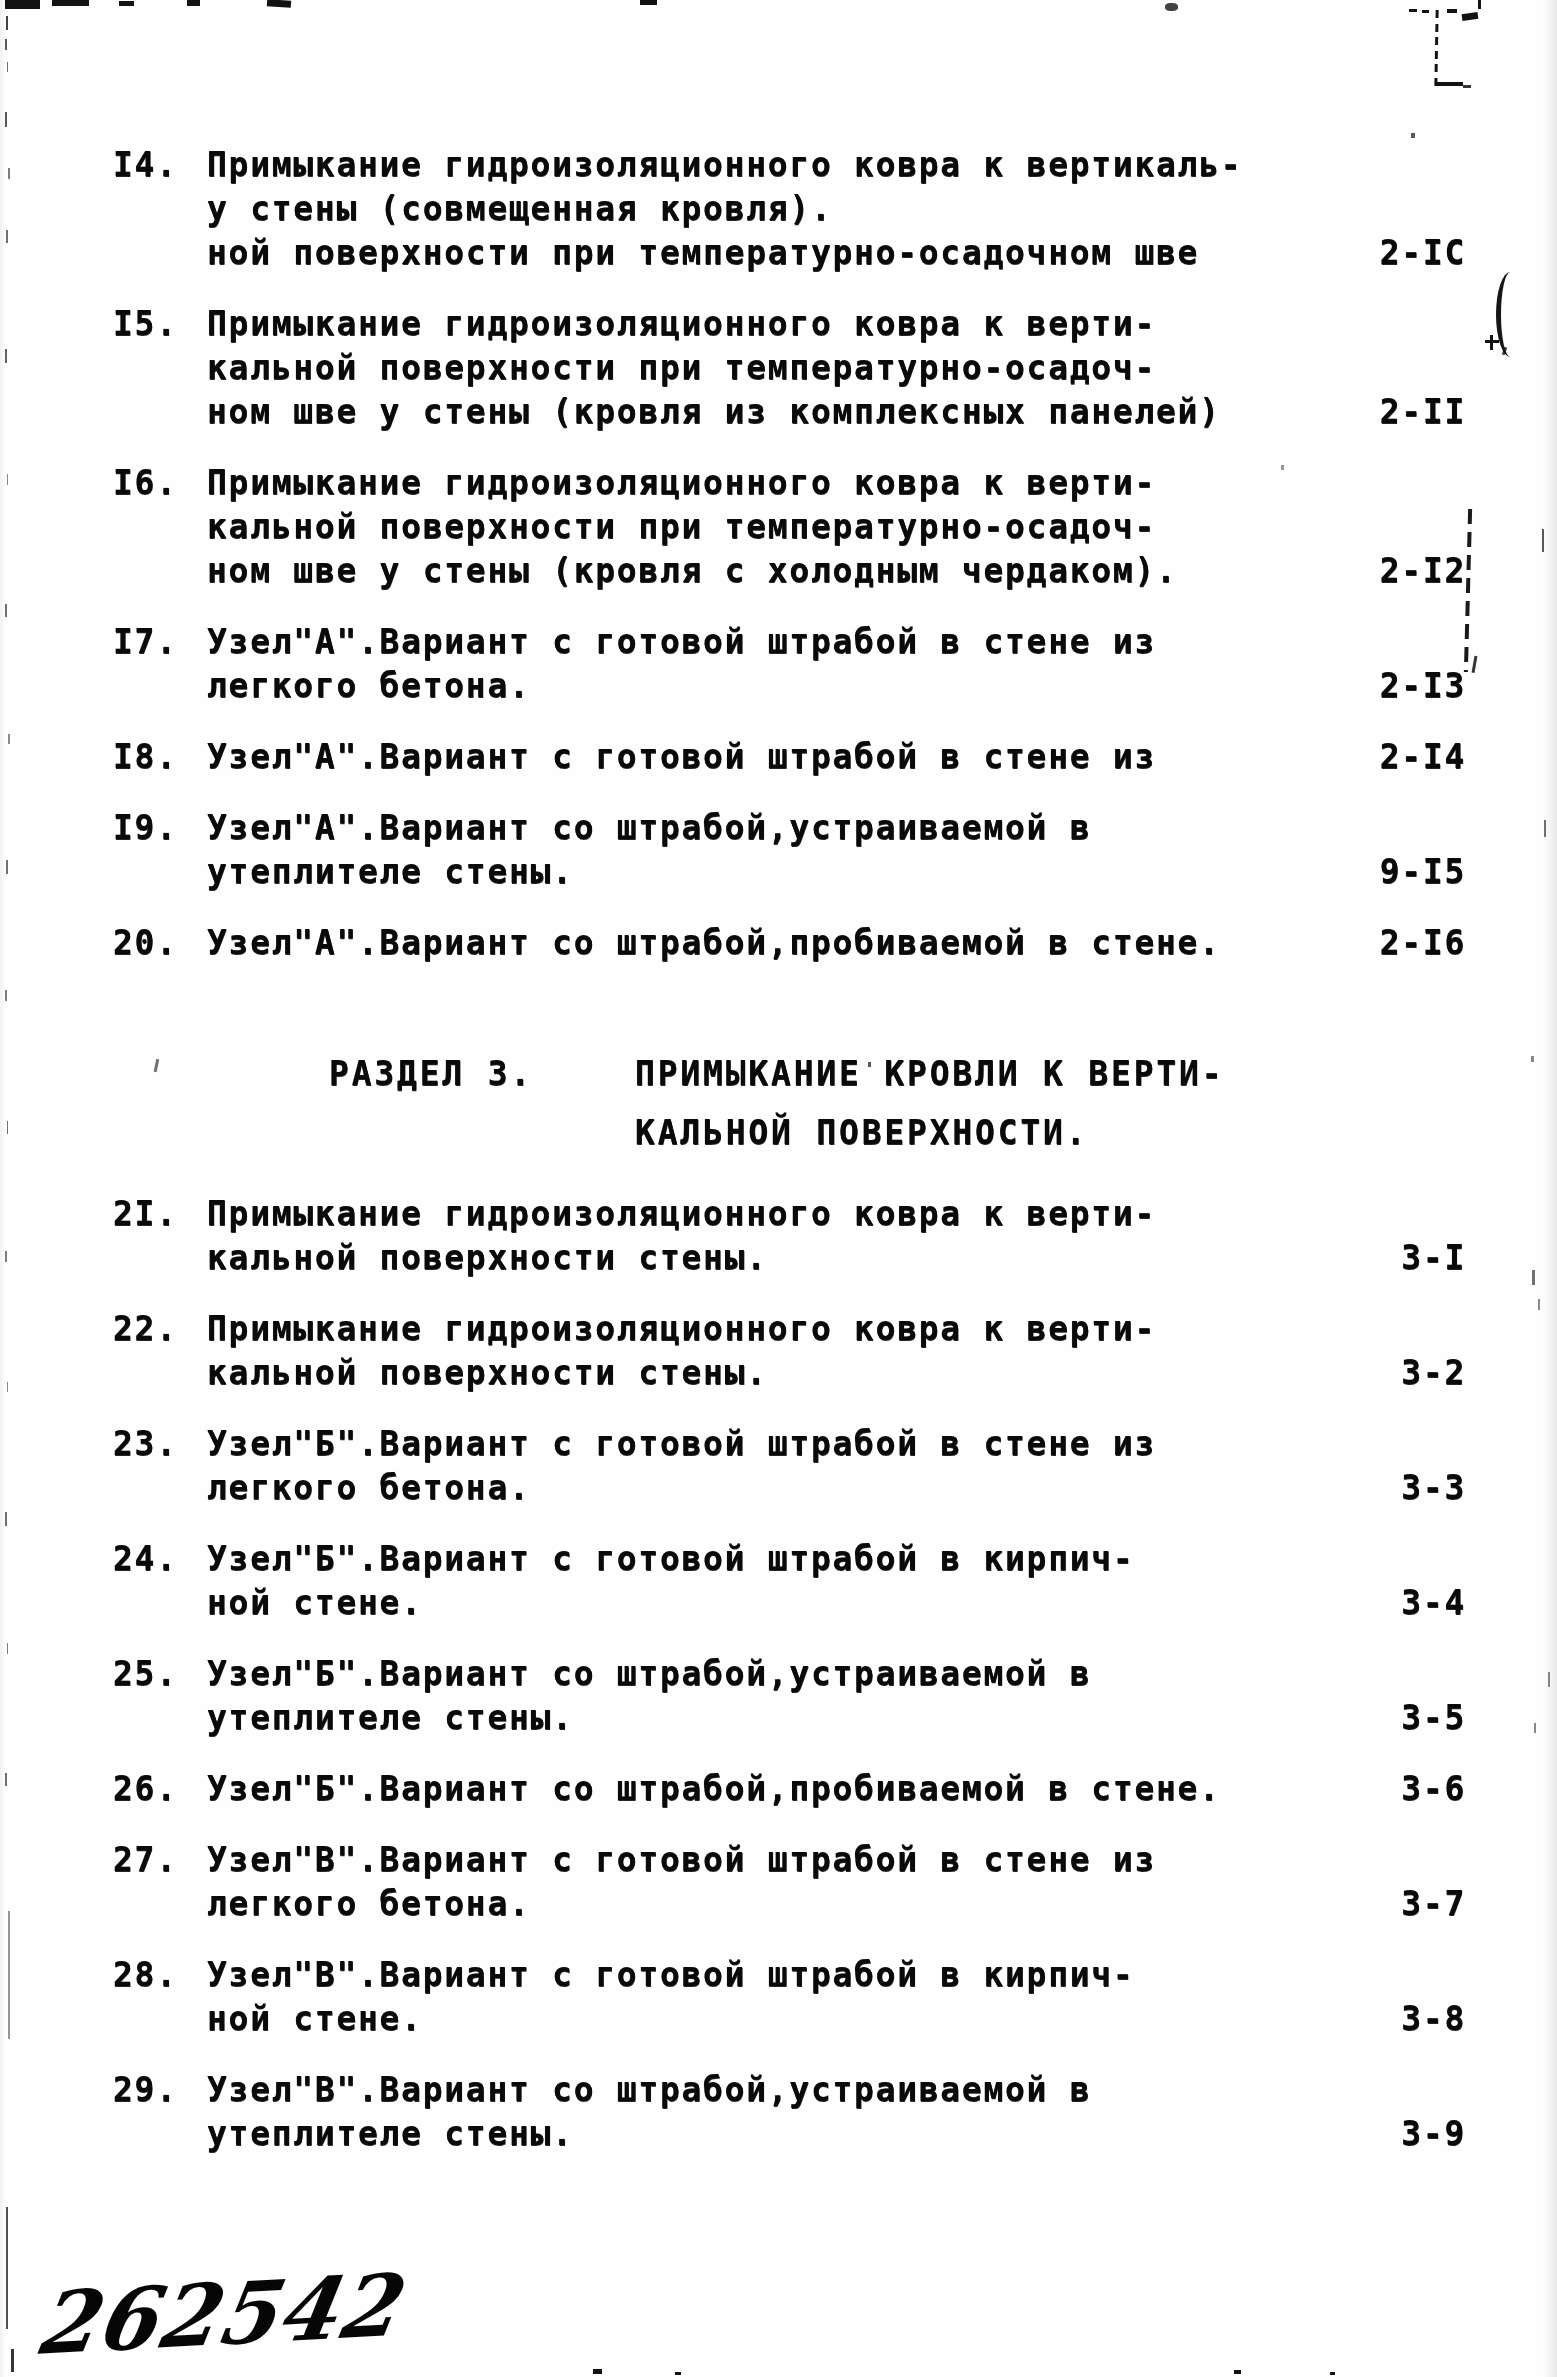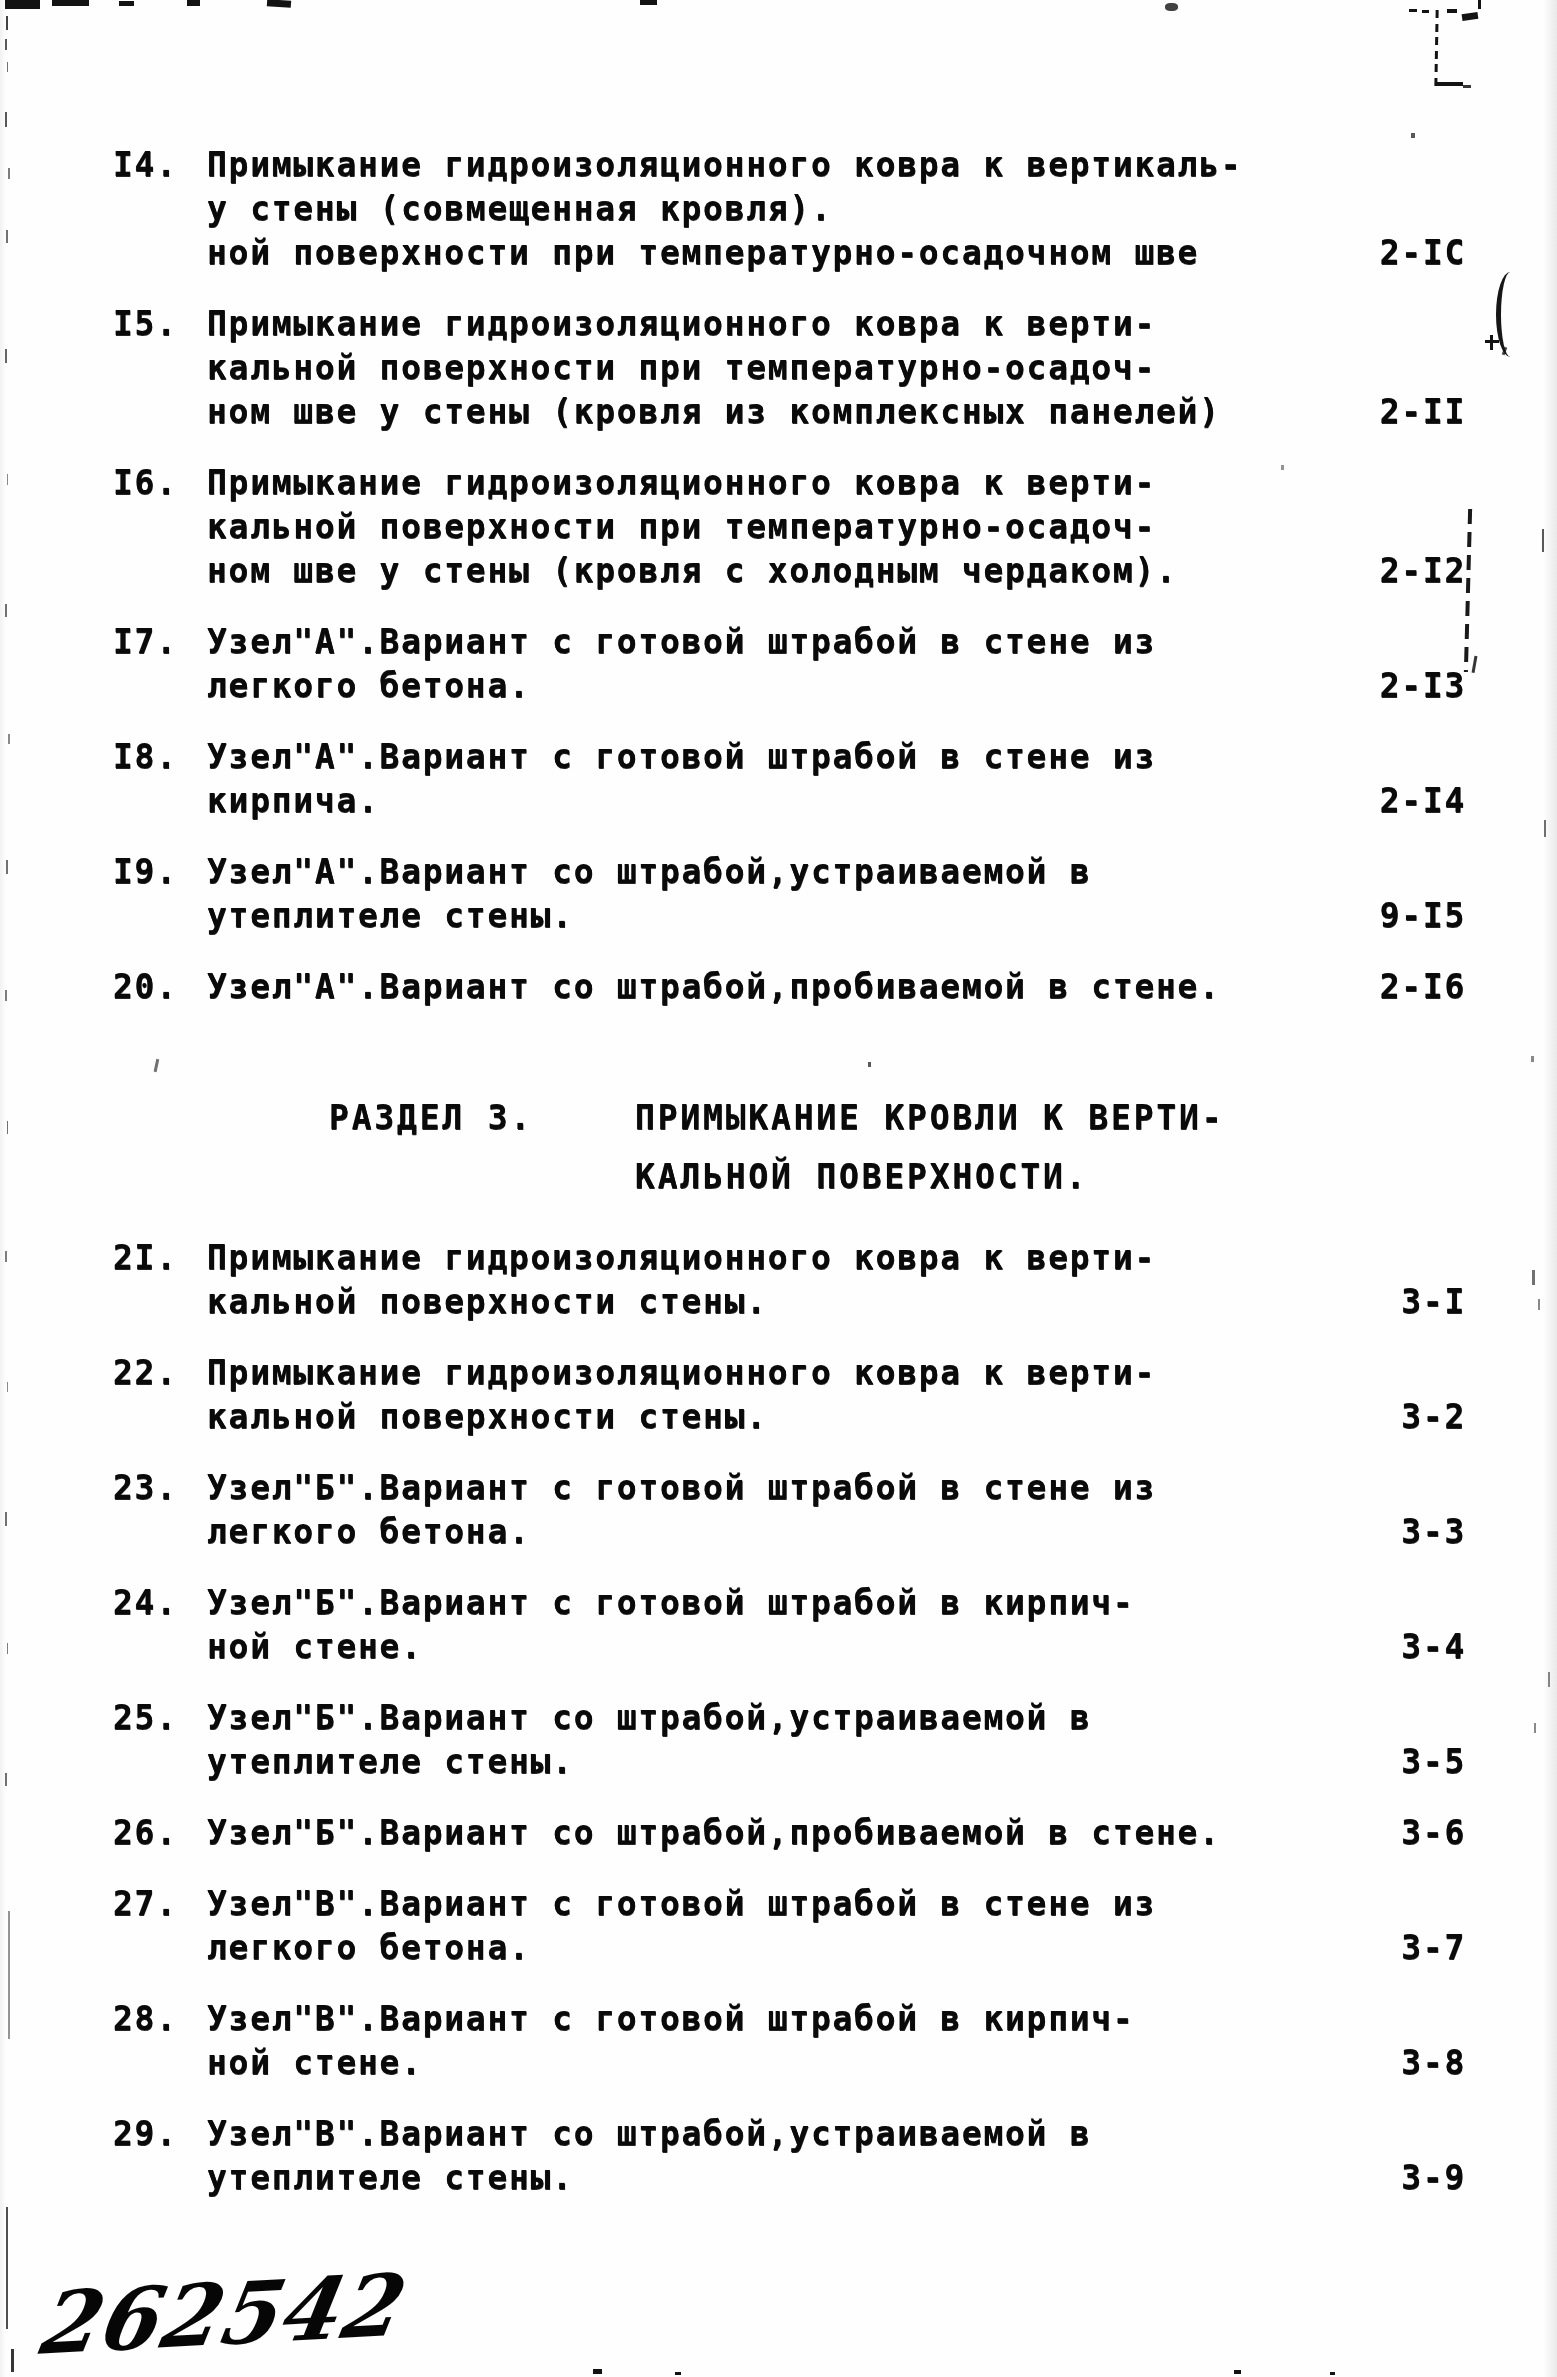--- a/index.html
+++ b/index.html
@@ -95,21 +95,20 @@
       <div>Узел"А".Вариант с готовой штрабой в стене из</div>
       <div>легкого бетона.</div>
     </div>
     <div class="page">2-I3</div>
   </div>
 
   <div class="item">
     <div class="num">I8.</div>
     <div class="text">
       <div>Узел"А".Вариант с готовой штрабой в стене из</div>
-      <div>кирпича.</div>
     </div>
     <div class="page">2-I4</div>
   </div>
 
   <div class="item">
     <div class="num">I9.</div>
     <div class="text">
       <div>Узел"А".Вариант со штрабой,устраиваемой в</div>
       <div>утеплителе стены.</div>
     </div>

